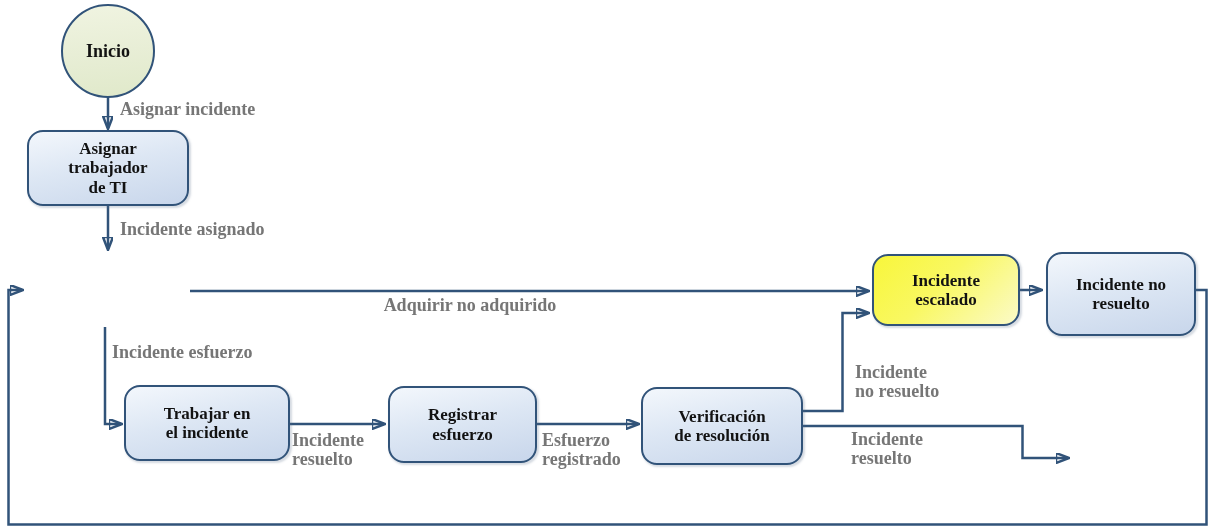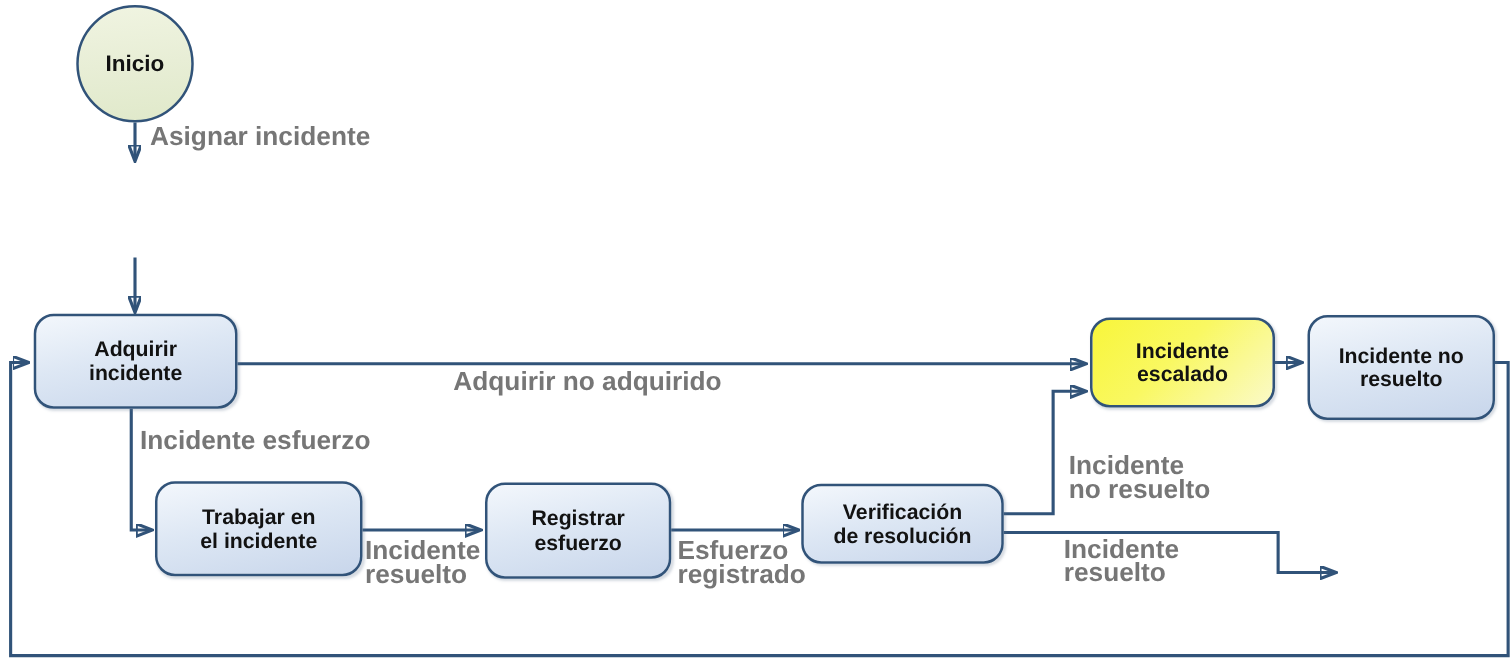--- a/index.html
+++ b/index.html
@@ -1,20 +1,20 @@
 <!DOCTYPE html>
 <html><head>
 <meta charset="utf-8">
 <style>
   html,body { margin:0; padding:0; background:#ffffff; }
   .canvas {
     position:relative;
     width:1209px; height:528px;
     background:#ffffff;
-    font-family:Liberation Sans, sans-serif;
+    font-family:Liberation Serif, serif;
     overflow:hidden;
   }
   svg.edges { position:absolute; left:0; top:0; z-index:1; }
   svg.edges path { fill:none; stroke:#315379; stroke-width:2.5; }
   .node {
     position:absolute; z-index:2;
     box-sizing:border-box;
     border:2.5px solid #315379;
     border-radius:16px;
     display:flex; align-items:center; justify-content:center;
@@ -35,21 +35,21 @@
     box-shadow:none;
   }
   .node.start {
     background:linear-gradient(175deg, #f0f4e1 0%, #e8eed6 50%, #e0e9ca 100%);
   }
   .node.end {
     background:linear-gradient(165deg, #f8d9d5 5%, #f9e2de 45%, #fcf0ee 100%);
   }
   .edge-label {
     position:absolute; z-index:3;
-    font-weight:bold; font-size:21px; line-height:19px;
+    font-weight:bold; font-size:18px; line-height:19px;
     color:#767676;
     white-space:pre-line;
   }
   .edge-label.centered { text-align:center; }
 </style>
 </head>
 <body>
 
 <div class="canvas">
 
@@ -66,42 +66,44 @@
     <path d="M290,424 H384" marker-end="url(#arrow)"></path>
     <path d="M537,424 H638" marker-end="url(#arrow)"></path>
     <path d="M803,411 H842.5 V313 H868" marker-end="url(#arrow)"></path>
     <path d="M803,426 H1022.5 V458 H1068" marker-end="url(#arrow)"></path>
     <path d="M1020,290 H1041" marker-end="url(#arrow)"></path>
     <path d="M1196,290 H1206.5 V524.5 H8.5 V290 H22" marker-end="url(#arrow)"></path>
   </svg>
 
   <div class="node circle start" style="left:61px; top:4px; width:94px; height:94px;">Inicio</div>
 
+  <div class="node process" style="left:27px; top:130px; width:162px; height:76px;">Asignar
+trabajador
+de TI</div>
 
-  <div class="node process" style="left:27px; top:251px; width:163px; height:76px;">Adquirir
-incidente</div>
 
   <div class="node process" style="left:124px; top:385px; width:166px; height:76px;">Trabajar en
 el incidente</div>
 
   <div class="node process" style="left:388px; top:386px; width:149px; height:77px;">Registrar
 esfuerzo</div>
 
-  <div class="node process" style="left:641px; top:387px; width:162px; height:64px;">Verificación
+  <div class="node process" style="left:641px; top:387px; width:162px; height:78px;">Verificación
 de resolución</div>
 
   <div class="node escalated" style="left:872px; top:254px; width:148px; height:72px;">Incidente
 escalado</div>
 
   <div class="node process" style="left:1046px; top:252px; width:150px; height:84px;">Incidente no
 resuelto</div>
 
 
   <div class="edge-label" style="left:120px; top:100px;">Asignar incidente</div>
 
+  <div class="edge-label" style="left:120px; top:220px;">Incidente asignado</div>
 
   <div class="edge-label" style="left:112px; top:343px;">Incidente esfuerzo</div>
 
   <div class="edge-label centered" style="left:330px; top:296px; width:280px;">Adquirir no adquirido</div>
 
   <div class="edge-label" style="left:292px; top:431px;">Incidente
 resuelto</div>
 
   <div class="edge-label" style="left:542px; top:431px;">Esfuerzo
 registrado</div>

